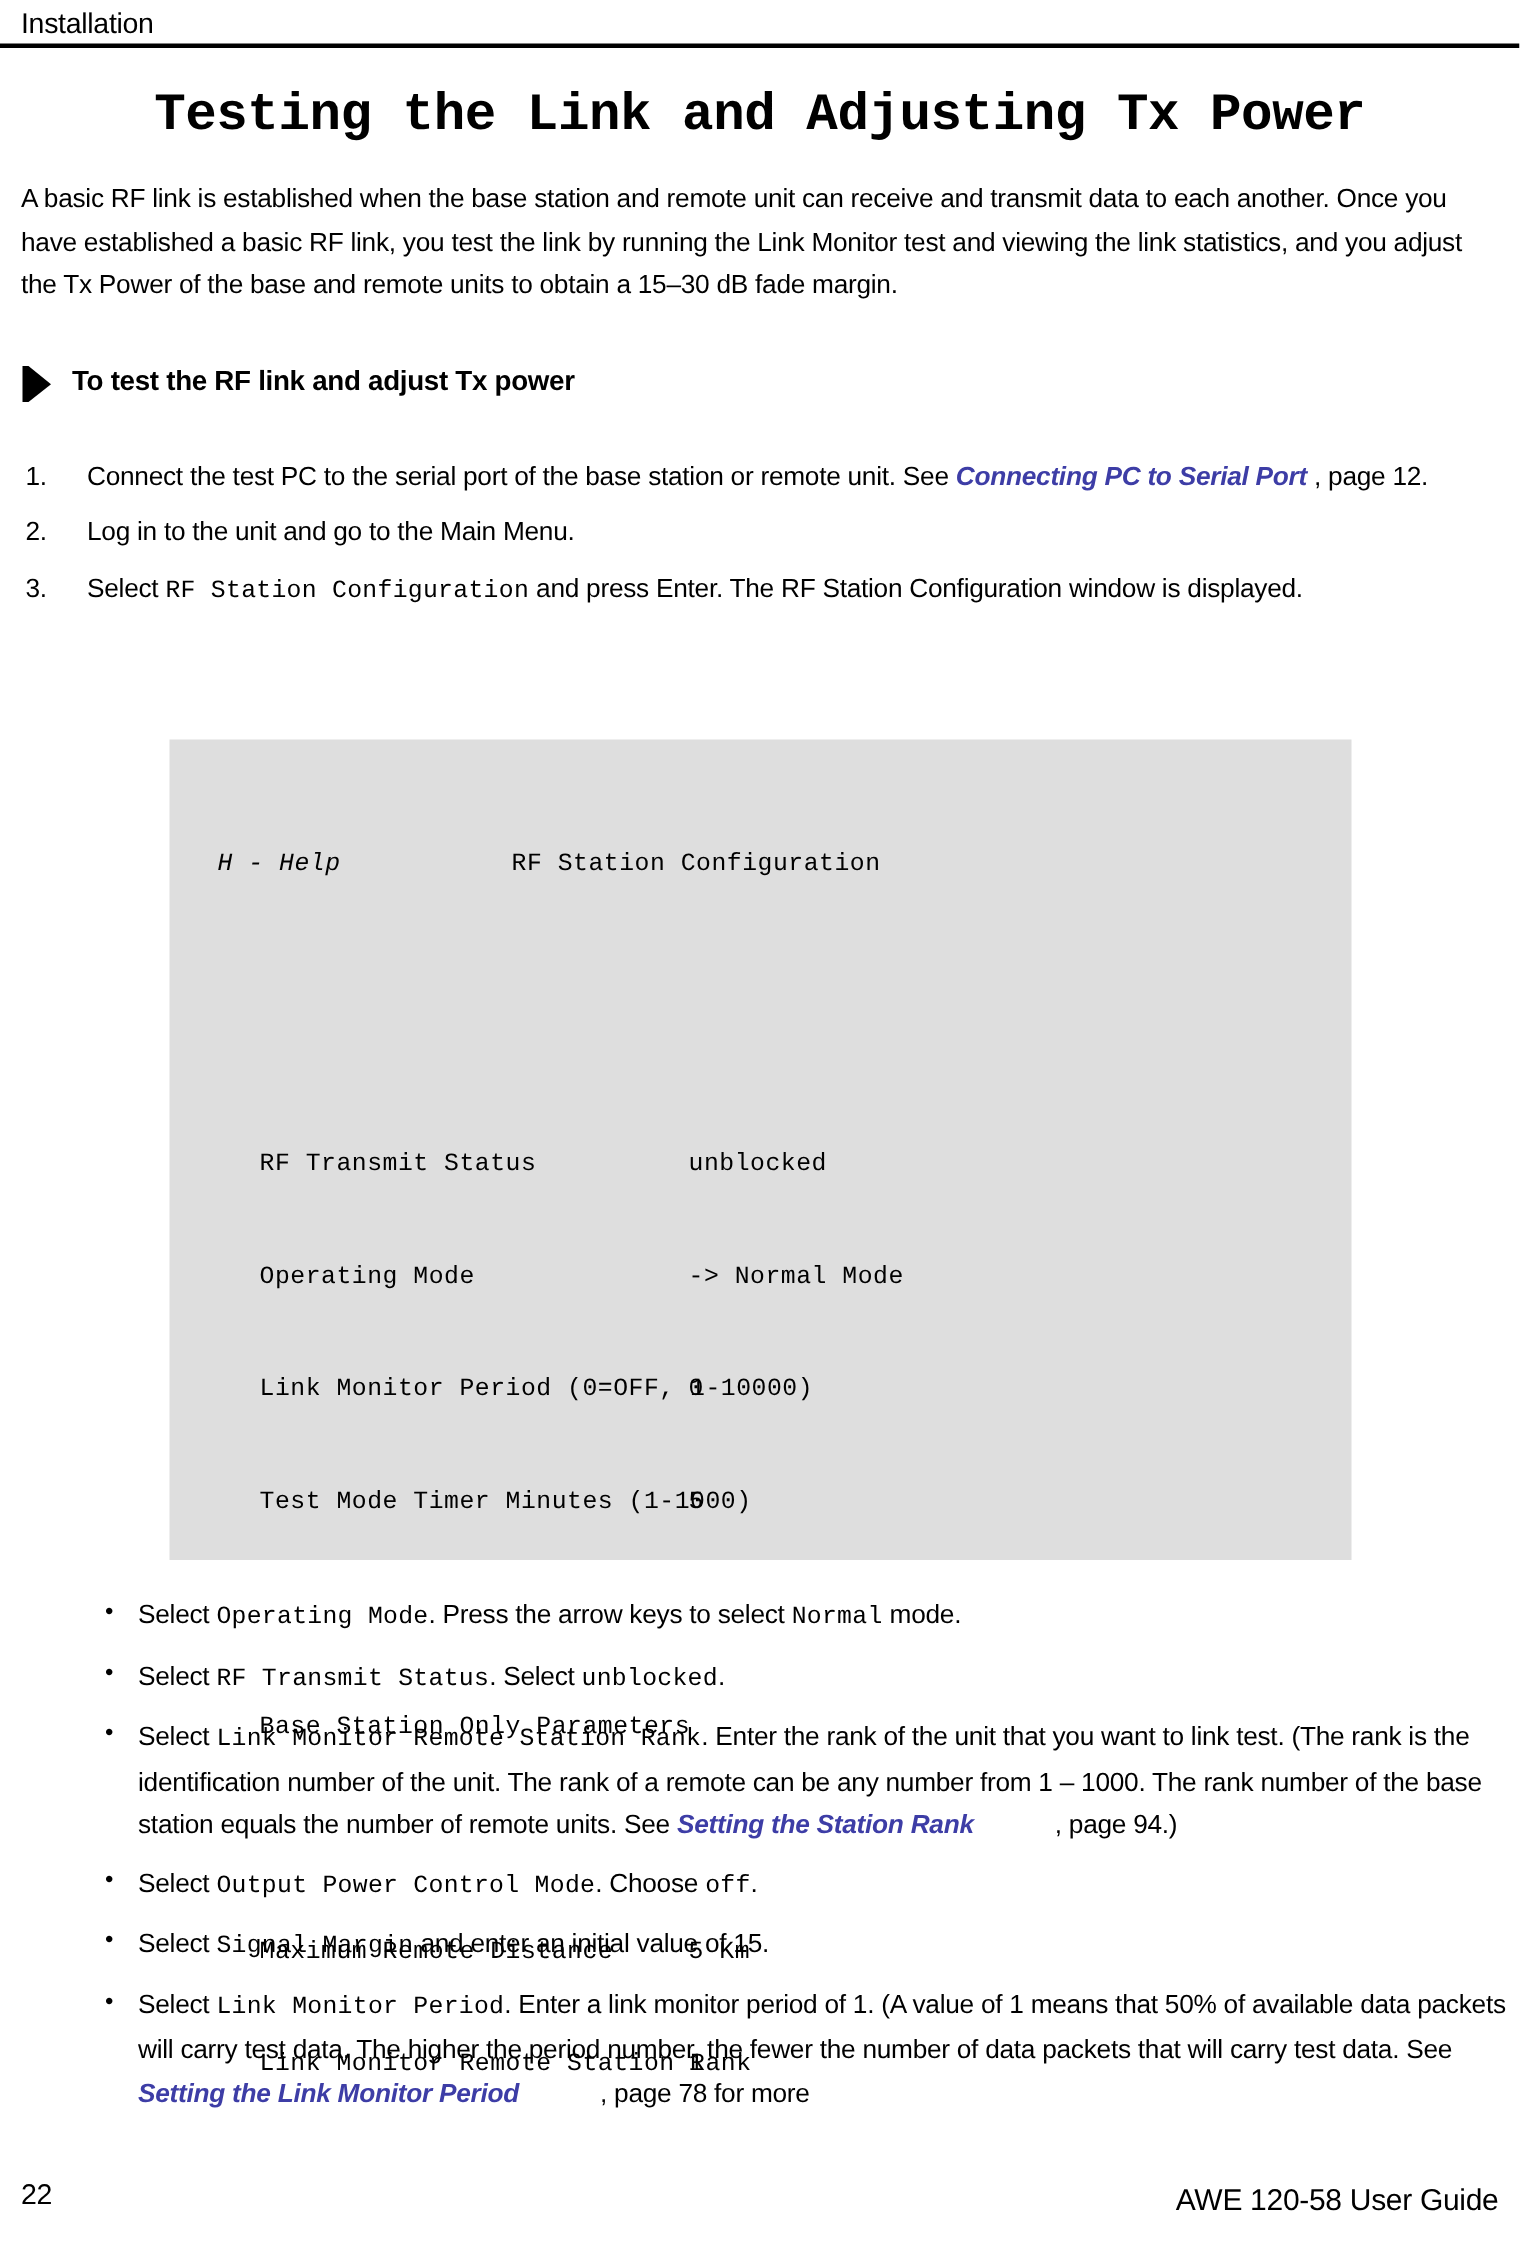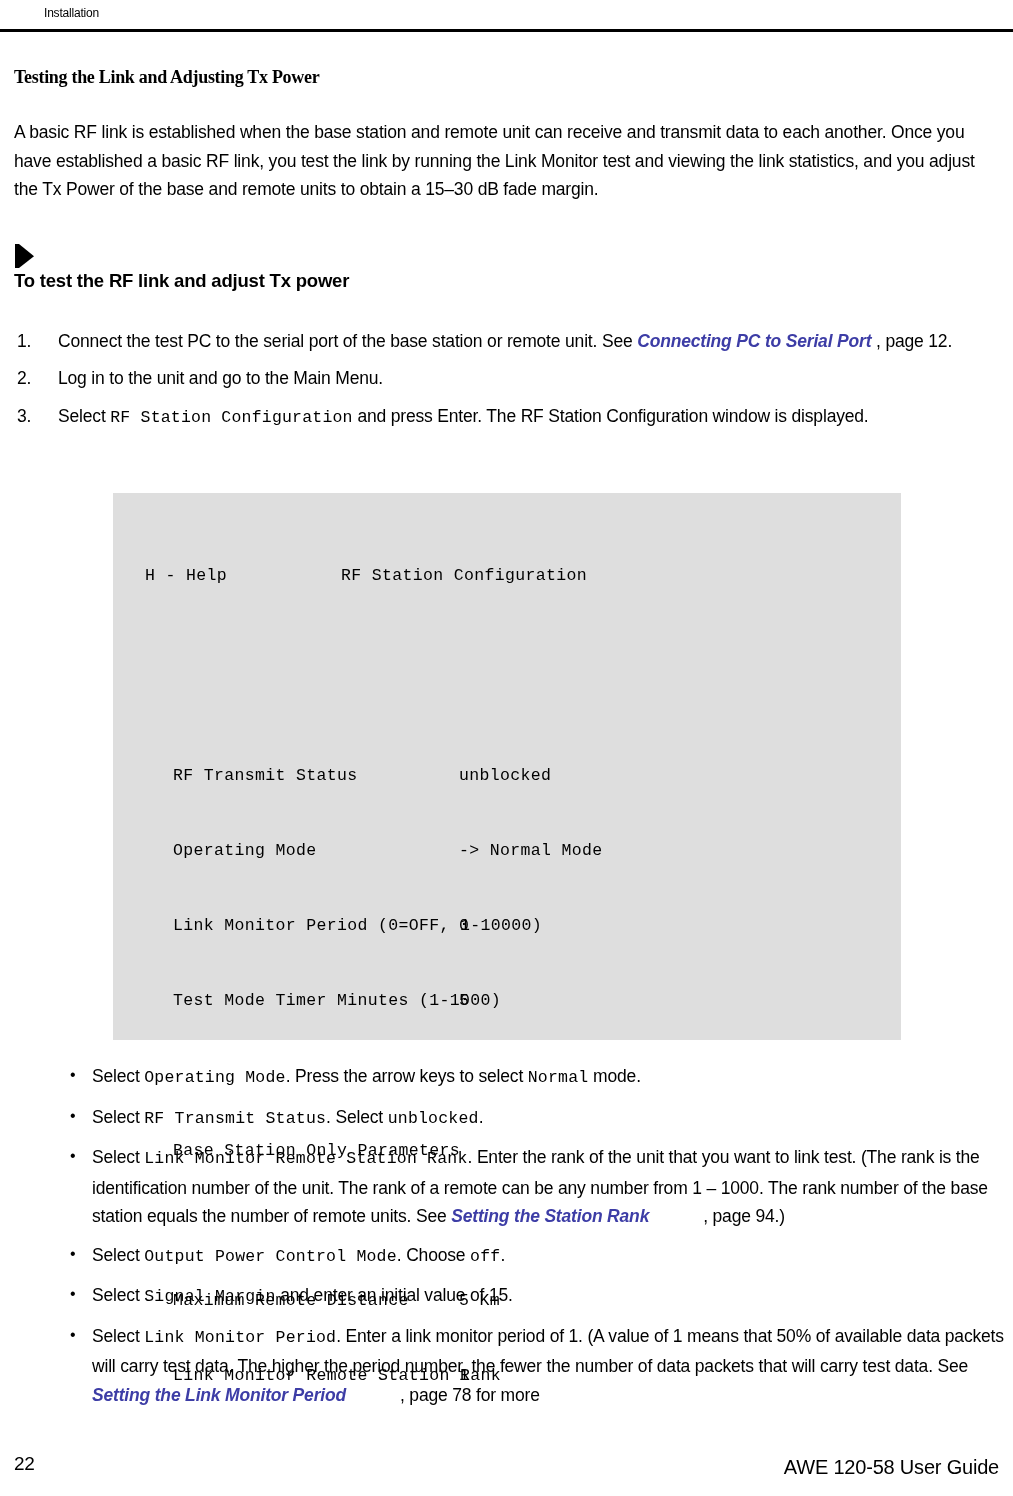--- a/index.html
+++ b/index.html
@@ -22,25 +22,24 @@
     height: 1496px;
     box-sizing: border-box;
     overflow: hidden;
   }
 
   
   .running-head {
     position: absolute;
     left: 14px;
     top: 6px;
-    font-size: 12px;
+    font-size: 19px;
     font-family: "Liberation Sans", sans-serif;
     letter-spacing: -0.2px;
     color: #000;
-    margin-left: 30px;
   }
   .head-rule {
     position: absolute;
     left: 0px;
     top: 29px;
     width: 1013px;
     height: 3px;
     background: #000;
   }
 
@@ -48,45 +47,45 @@
   .content {
     position: absolute;
     left: 14px;
     top: 60px;
     width: 985px;
   }
 
   h1.section-title {
     margin: 0;
     padding: 0;
-    font-size: 18px;
+    font-size: 35px;
     font-weight: bold;
     letter-spacing: -0.3px;
     line-height: 34px;
-    font-family: Liberation Serif, serif;
+    font-family: Liberation Mono, monospace;
+    text-align: center;
   }
 
   p.body-para {
     margin: 0;
     padding: 0;
     font-size: 17.5px;
     line-height: 28.5px;
     letter-spacing: -0.18px;
     width: 975px;
     text-align: left;
   }
   .gap-after-title { height: 24px; }
   .gap-after-para  { height: 38px; }
 
   
   .proc-head {
     display: flex;
     align-items: flex-start;
     margin: 0;
-    flex-direction: column;
   }
   .proc-arrow {
     width: 22px;
     height: 26px;
     flex: 0 0 22px;
     margin-top: 1px;
     margin-right: 12px;
   }
   .proc-arrow svg { display: block; }
   .proc-title {
@@ -176,21 +175,21 @@
     bottom: 0;
     font-family: "Liberation Mono", "DejaVu Sans Mono", monospace;
     font-size: 16.5px;
     line-height: 25px;
     letter-spacing: 0.35px;
     color: #000;
     white-space: pre;
   }
   .term-row { display: block; height: 25px; }
   .term-row.blank { height: 25px; }
-  .term-head-label { display: inline-block; width: 196px; }
+  .term-head-label { display: inline-block; width: 196px; font-style: italic; }
   .term-label { display: inline-block; width: 314px; padding-left: 28px; box-sizing: border-box; }
   .term-value { display: inline-block; }
 
   
   .footer-page {
     position: absolute;
     left: 14px;
     top: 1453px;
     font-size: 19px;
     letter-spacing: -0.3px;

